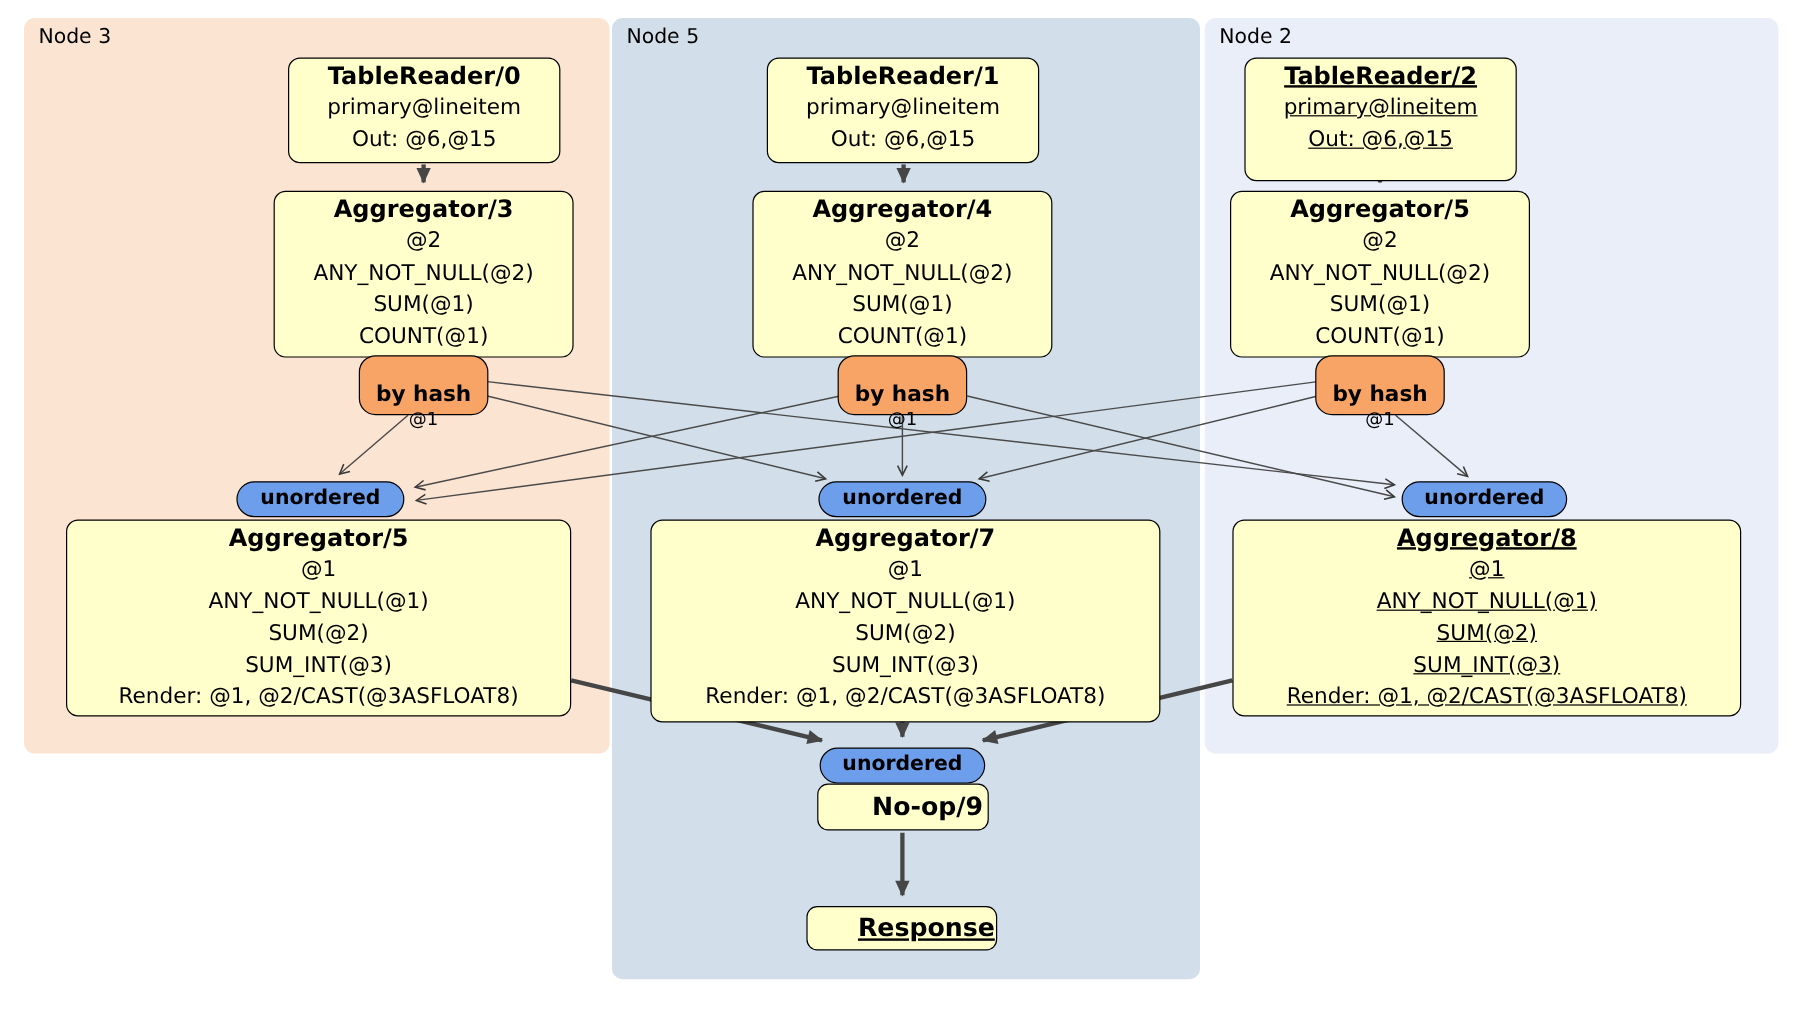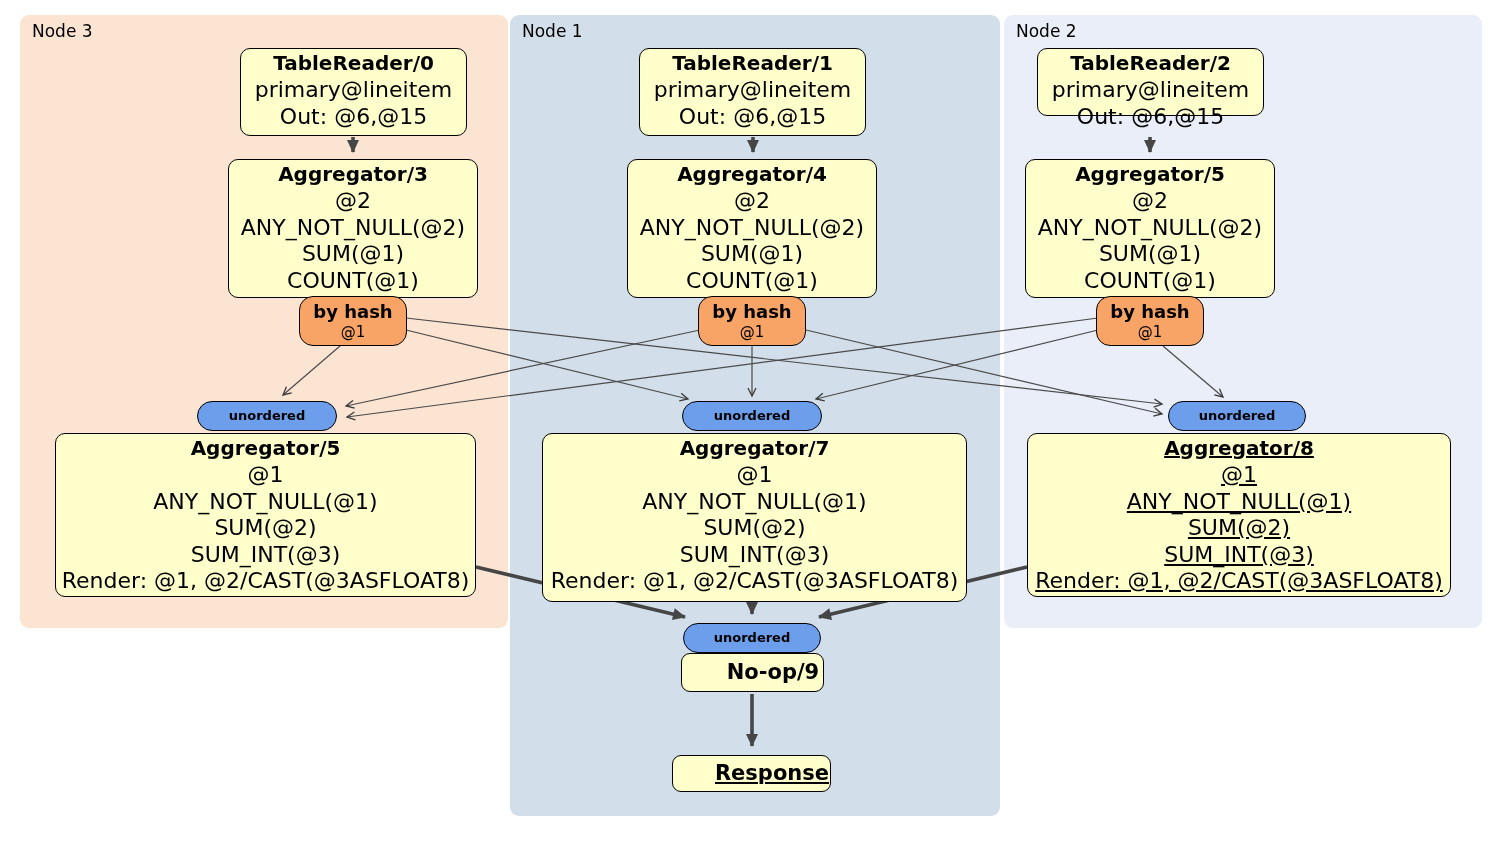--- a/index.html
+++ b/index.html
@@ -41,33 +41,33 @@
     color: #000;
   }
   .pbox .title {
     font-weight: bold;
     font-size: 20px;
     line-height: 28px;
     white-space: nowrap;
     display: block;
   }
   .pbox .line {
-    font-size: 22px;
+    font-size: 18px;
     line-height: 26.5px;
     white-space: nowrap;
     display: block;
   }
   .router {
     position: absolute;
     background: #f8a466;
     border: 1.8px solid #000;
     border-radius: 14px;
     z-index: 4;
     text-align: center;
-    padding-top: 3px;
+    padding-top: 20px;
     color: #000;
   }
   .router .title {
     font-weight: bold;
     font-size: 18px;
     line-height: 23px;
     display: block;
   }
   .router .sub {
     font-size: 15px;
@@ -76,21 +76,21 @@
   }
   .oval {
     position: absolute;
     background: #6d9eeb;
     border: 1.5px solid #000;
     border-radius: 16px;
     z-index: 4;
     text-align: center;
     color: #000;
     font-weight: bold;
-    font-size: 13px;
+    font-size: 17px;
     line-height: 27px;
     white-space: nowrap;
   }
   .titlebox {
     position: absolute;
     background: #ffffcc;
     border: 1.5px solid #000;
     border-radius: 9px;
     z-index: 3;
     text-align: center;
@@ -106,21 +106,21 @@
 </style>
 </head>
 <body>
 
 <div class="canvas">
 
   <div class="region" id="region-node3">
     <div class="region-label">Node 3</div>
   </div>
   <div class="region" id="region-node1">
-    <div class="region-label">Node 1</div>
+    <div class="region-label">Node 5</div>
   </div>
   <div class="region" id="region-node2">
     <div class="region-label">Node 2</div>
   </div>
 
   <svg id="edges" width="1504" height="842" viewBox="0 0 1504 842">
     <defs>
       <marker id="mthick" markerUnits="userSpaceOnUse" markerWidth="16" markerHeight="14" refX="13" refY="7" orient="auto">
         <path d="M1,1 L14,7 L1,13 z" fill="#464646"></path>
       </marker>
@@ -197,21 +197,21 @@
   <div class="oval" style="left:682px; top:401px; width:140px; height:30px;">unordered</div>
   <div class="pbox" style="left:542px; top:433px; width:425px; height:169px;">
     <span class="title">Aggregator/7</span>
     <span class="line">@1</span>
     <span class="line">ANY_NOT_NULL(@1)</span>
     <span class="line">SUM(@2)</span>
     <span class="line">SUM_INT(@3)</span>
     <span class="line">Render: @1, @2/CAST(@3ASFLOAT8)</span>
   </div>
 
-  <div class="pbox" style="left:1037px; top:48px; width:227px; height:68px;">
+  <div class="pbox" style="left:1037px; top:48px; width:227px; height:103px;text-decoration:underline;">
     <span class="title">TableReader/2</span>
     <span class="line">primary@lineitem</span>
     <span class="line">Out: @6,@15</span>
   </div>
   <div class="pbox" style="left:1025px; top:159px; width:250px; height:139px;">
     <span class="title">Aggregator/5</span>
     <span class="line">@2</span>
     <span class="line">ANY_NOT_NULL(@2)</span>
     <span class="line">SUM(@1)</span>
     <span class="line">COUNT(@1)</span>

